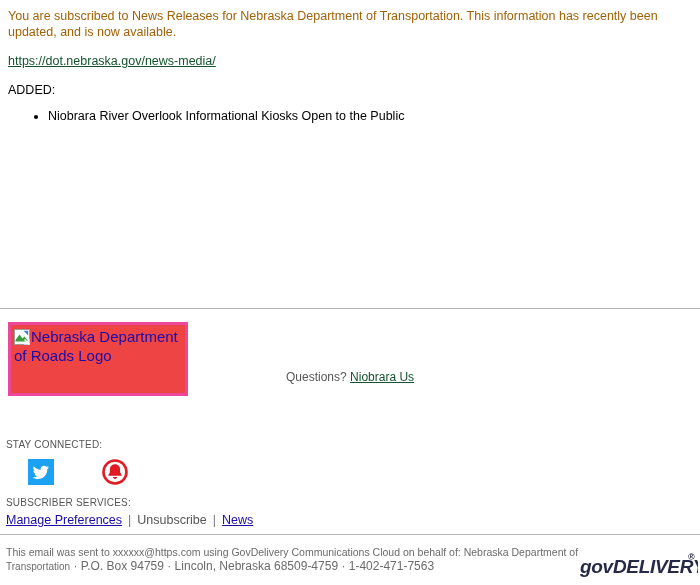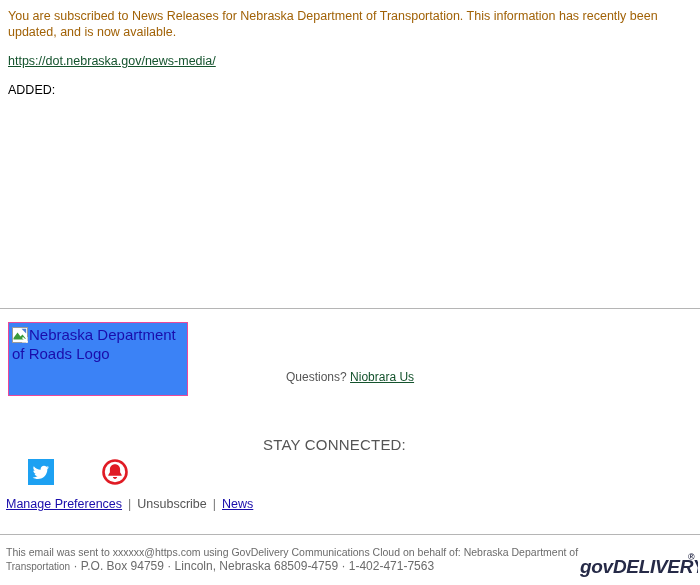--- a/index.html
+++ b/index.html
@@ -78,22 +78,22 @@
     top: 318px;
     width: 700px;
     height: 86px;
   }
   .logo-box {
     position: absolute;
     left: 8px;
     top: 4px;
     width: 180px;
     height: 74px;
-    border: 1px solid #ec4899;
-    background: #3b82f6;
+    border: 3px solid #ec4899;
+    background: #ef4444;
     box-sizing: border-box;
     padding: 2px 3px;
     overflow: hidden;
   }
   .broken-img-line {
     display: block;
     font-size: 15px;
     line-height: 19px;
     color: #1a0dab;
     white-space: normal;
@@ -116,25 +116,24 @@
   }
 
   
   .stay-connected {
     position: absolute;
     left: 6px;
     top: 437px;
     width: 400px;
   }
   .section-caps {
-    font-size: 15px;
+    font-size: 10px;
     color: #555555;
     line-height: 16px;
     letter-spacing: 0.2px;
-    text-align: right;
   }
   .social-row {
     margin-top: 6px;
     height: 26px;
     position: relative;
   }
   .social-icon {
     position: absolute;
     top: 0;
     width: 26px;
@@ -205,20 +204,23 @@
 <div class="message-body">
 
   <p class="intro-paragraph">You are subscribed to News Releases for Nebraska Department of Transportation. This information has recently been updated, and is now available.</p>
 
   <div class="link-line">
     <a class="blue-link" href="#">https://dot.nebraska.gov/news-media/</a>
   </div>
 
   <div class="added-label">ADDED:</div>
 
+  <ul class="added-list">
+    <li>Niobrara River Overlook Informational Kiosks Open to the Public</li>
+  </ul>
 
 </div>
 
 <hr class="divider divider-top">
 
 <div class="brand-row">
 
   <div class="logo-box">
     <span class="broken-img-line">
       <span class="broken-icon">
@@ -257,20 +259,21 @@
         <circle cx="13" cy="13" r="11.5" fill="none" stroke="#e01b24" stroke-width="2.6"></circle>
         <path d="M13 5.2c-2.9 0-5.1 2.2-5.1 5v3.1l-1.6 2.6c-0.2 0.36 0.05 0.8 0.47 0.8h12.46c0.42 0 0.67-0.44 0.47-0.8l-1.6-2.6v-3.1c0-2.8-2.2-5-5.1-5z" fill="#e01b24"></path>
         <path d="M10.9 18.1c0.15 1.07 1.05 1.85 2.1 1.85s1.95-0.78 2.1-1.85z" fill="#e01b24"></path>
       </svg>
     </a>
 
   </div>
 </div>
 
 <div class="subscriber-services">
+  <div class="section-caps">SUBSCRIBER SERVICES:</div>
 
   <div class="links-line">
     <a href="#">Manage Preferences</a><span class="sep">|</span><span class="plain">Unsubscribe</span><span class="sep">|</span><a href="#">News</a>
   </div>
 </div>
 
 <hr class="divider divider-bottom">
 
 <div class="legal">
   <div class="legal-line-1">This email was sent to xxxxxx@https.com using GovDelivery Communications Cloud on behalf of: Nebraska Department of</div>

